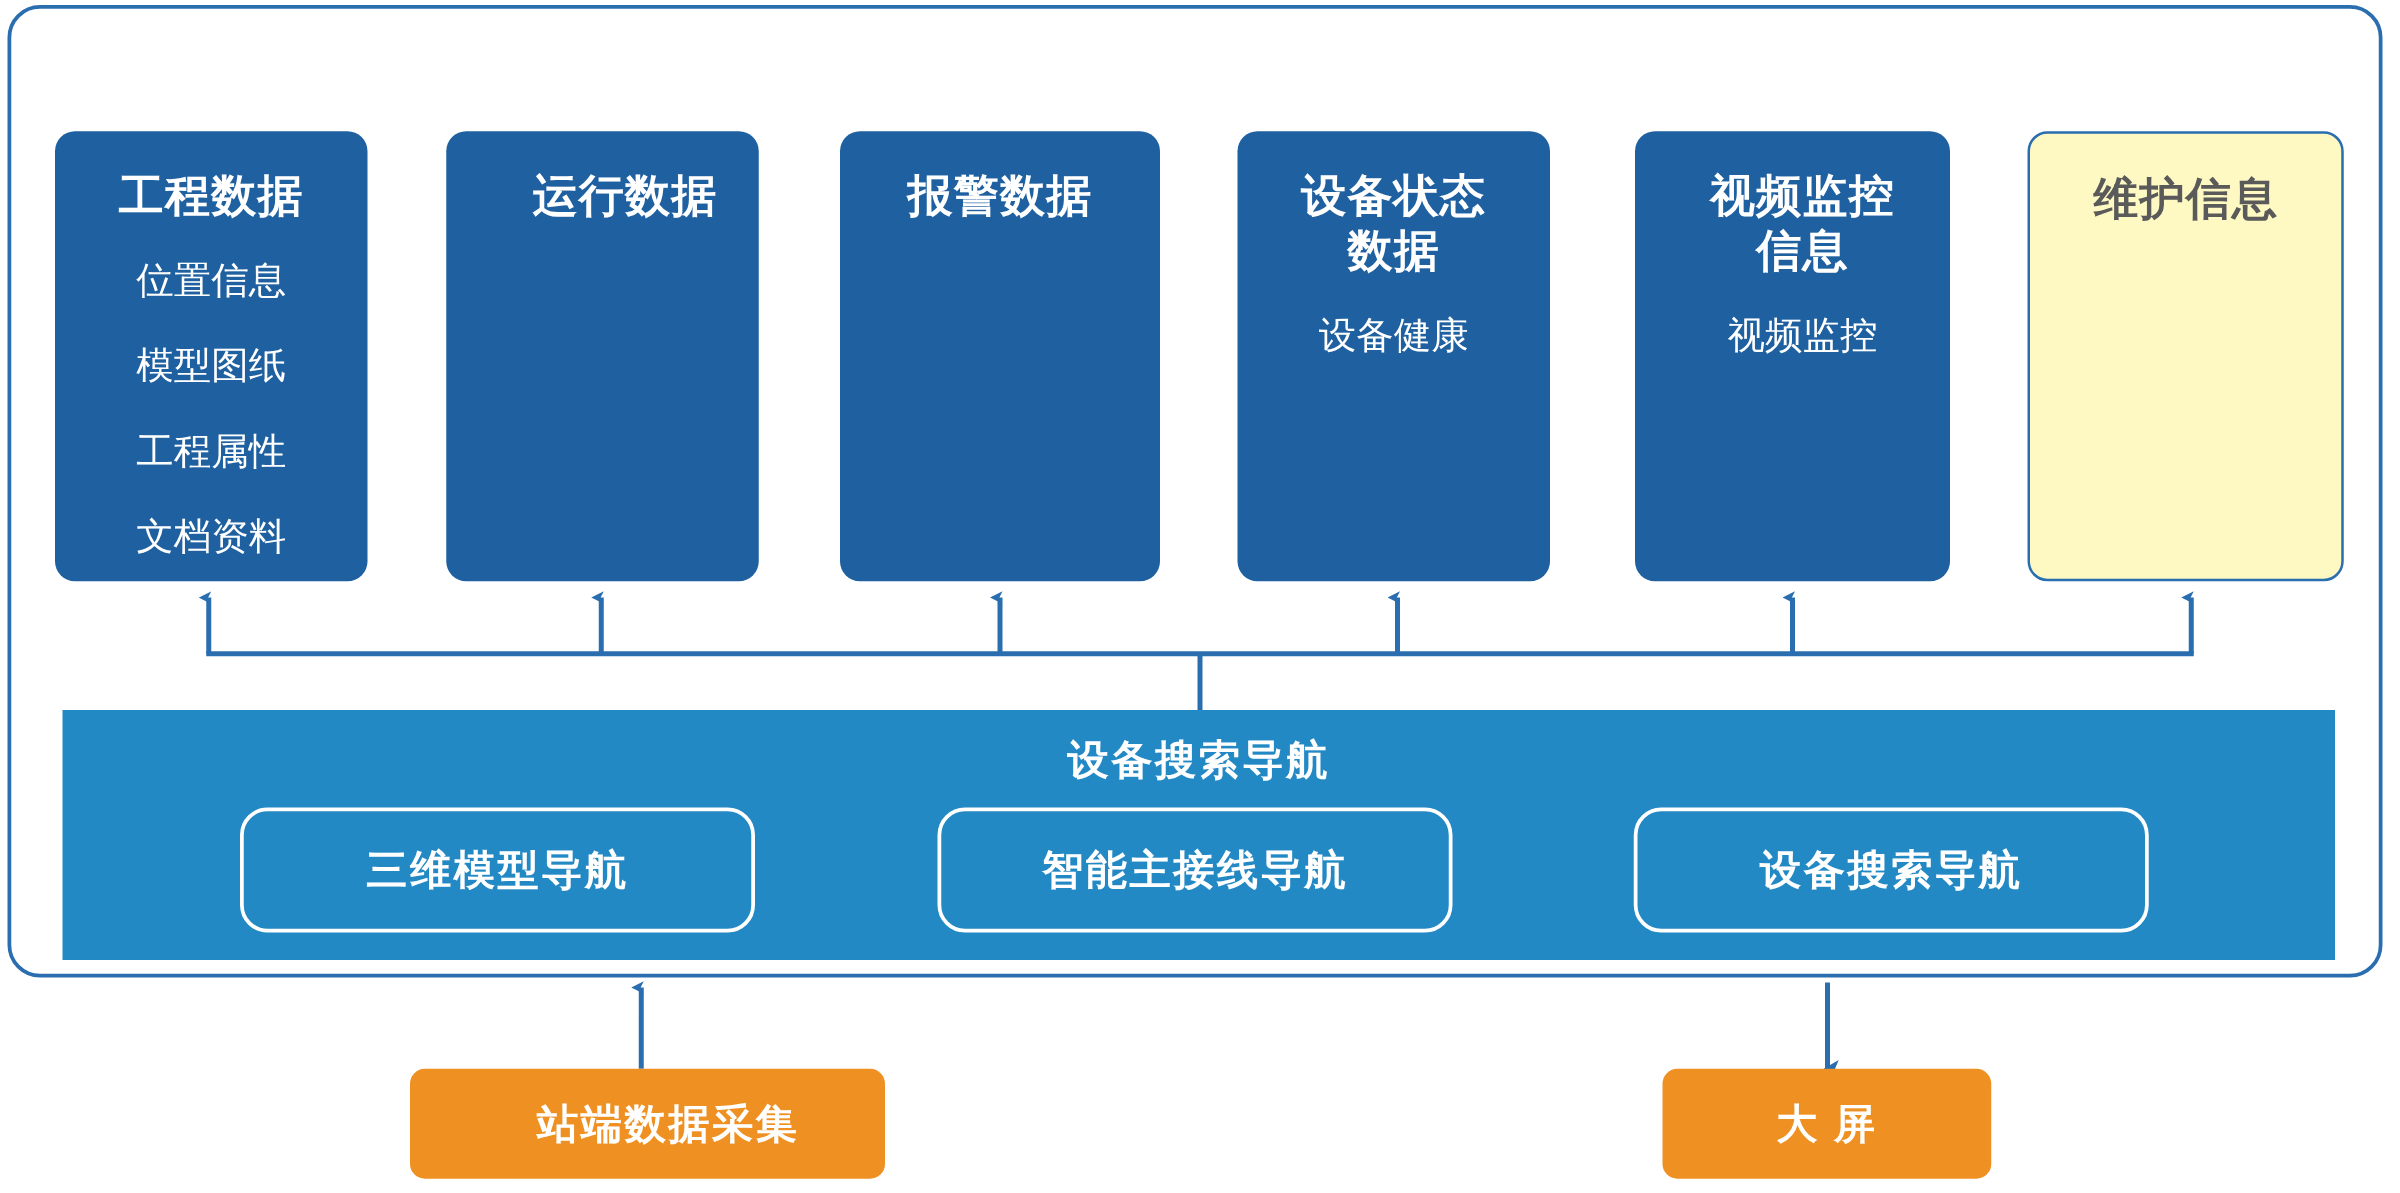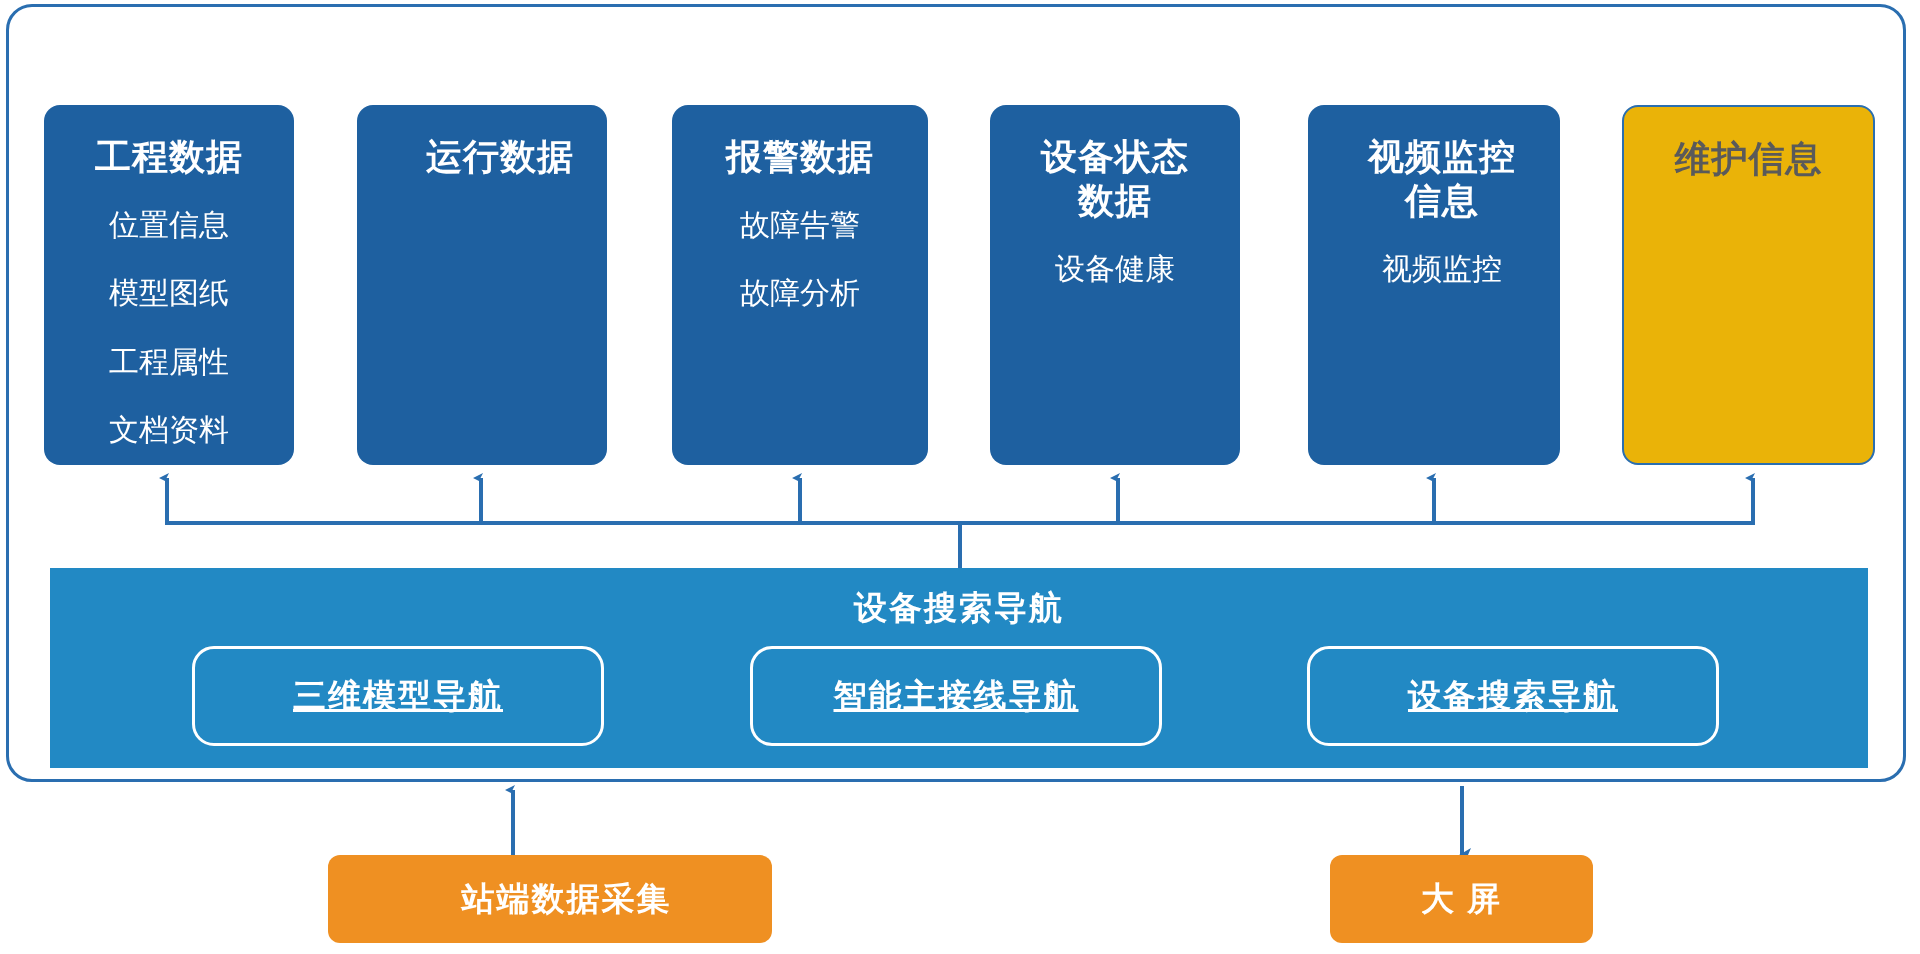--- a/index.html
+++ b/index.html
@@ -58,21 +58,21 @@
     top: 0;
     height: 360px;
     border-radius: 16px;
     box-sizing: border-box;
     background: #1e60a0;
     color: #ffffff;
     text-align: center;
     padding-top: 30px;
   }
   .data-card.ghost {
-    background: #eab308;
+    background: #fef9c3;
     border: 2px solid #2a6eb0;
     color: #5a5a5a;
   }
   .card-title {
     font-size: 36px;
     font-weight: bold;
     line-height: 1.22;
     letter-spacing: 1px;
   }
   .card-items {
@@ -121,21 +121,20 @@
     border: 3px solid #ffffff;
     border-radius: 22px;
     box-sizing: border-box;
     color: #ffffff;
     font-size: 33px;
     font-weight: bold;
     letter-spacing: 2px;
     display: flex;
     align-items: center;
     justify-content: center;
-    text-decoration: underline;
   }
 
   
   .orange-box {
     position: absolute;
     height: 88px;
     background: #ef9022;
     border-radius: 12px;
     color: #ffffff;
     font-size: 33px;
@@ -193,24 +192,20 @@
       </div>
     </div>
 
     <div class="data-card" style="left:357px; width:250px;padding-left:36px;">
       <div class="card-title">运行数据</div>
       <div class="card-items"></div>
     </div>
 
     <div class="data-card" style="left:672px; width:256px;">
       <div class="card-title">报警数据</div>
-      <div class="card-items">
-        <span class="card-item">故障告警</span>
-        <span class="card-item">故障分析</span>
-      </div>
     </div>
 
     <div class="data-card" style="left:990px; width:250px;">
       <div class="card-title">
         <span>设备状态</span><br>
         <span>数据</span>
       </div>
       <div class="card-items">
         <span class="card-item">设备健康</span>
       </div>
@@ -235,17 +230,17 @@
   <div class="nav-band">
     <div class="nav-band-title">设备搜索导航</div>
 
     <div class="nav-pill" style="left:142px; width:412px;">三维模型导航</div>
 
     <div class="nav-pill" style="left:700px; width:412px;">智能主接线导航</div>
 
     <div class="nav-pill" style="left:1257px; width:412px;">设备搜索导航</div>
   </div>
 
-  <div class="orange-box" style="left:328px; top:855px; width:444px;padding-left:33px;">站端数据采集</div>
+  <div class="orange-box" style="left:328px; top:855px; width:380px;padding-left:33px;">站端数据采集</div>
 
   <div class="orange-box" style="left:1330px; top:855px; width:263px;">大  屏</div>
 
 </div>
 
 </body></html>

